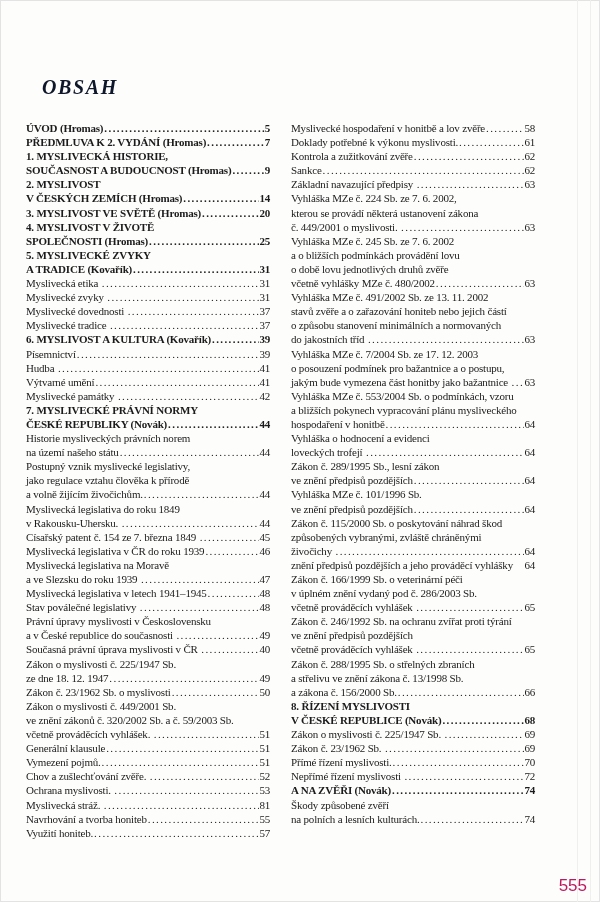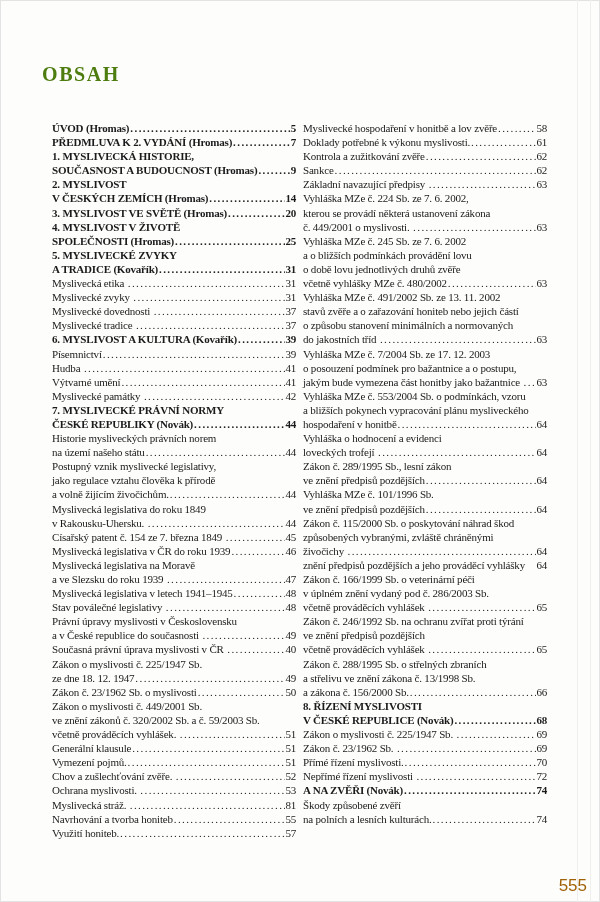--- a/index.html
+++ b/index.html
@@ -6,42 +6,42 @@
   body{
     width:600px;height:902px;position:relative;overflow:hidden;
     background:#fdfdfc;color:#1b1b1b;
     font-family:"Liberation Serif", serif;
   }
   .frame{position:absolute;inset:0;border:1px solid #e3e3e3;pointer-events:none}
   .scanline{position:absolute;top:0;bottom:0;width:1px;background:#efefee;pointer-events:none}
   .scanline.s1{right:22px}
   .scanline.s2{right:9px}
   #title{
-    position:absolute;left:42px;top:63px;margin:0;
-    font-size:20px;font-weight:bold;letter-spacing:1.6px;color:#4d7c0f;
+    position:absolute;left:42px;top:76px;margin:0;
+    font-size:20px;font-weight:bold;letter-spacing:1.6px;color:#0f172a;font-style:italic;
   }
-  .columns{position:absolute;left:52px;top:122px;display:flex;gap:7px}
+  .columns{position:absolute;left:26px;top:122px;display:flex;gap:21px}
   .col{width:244px}
   .line{
     display:flex;align-items:baseline;height:14.1px;
     font-size:11px;letter-spacing:-0.2px;white-space:pre;
   }
   .line.b{font-weight:bold}
   .it{}
   .txt,.it{flex:0 0 auto}
   .dots{
     flex:1 1 0;min-width:0;overflow:hidden;
     letter-spacing:1.4px;text-indent:1px;
   }
   .dots.nl{visibility:hidden}
   .pg{flex:0 0 auto}
   #pagenum{
     position:absolute;right:13px;bottom:6px;
     font-family:"Liberation Sans", sans-serif;
-    font-size:17px;color:#a16207;
+    font-size:17px;color:#be185d;
   }
 </style>
 </head>
 <body>
 
 <div class="frame"></div>
 <div class="scanline s1"></div>
 <div class="scanline s2"></div>
 
 <h1 id="title">OBSAH</h1>

